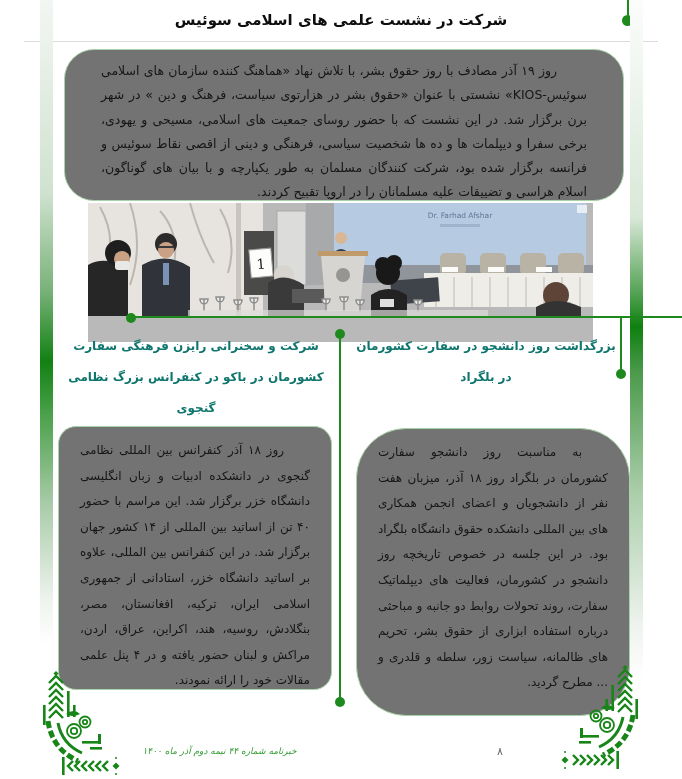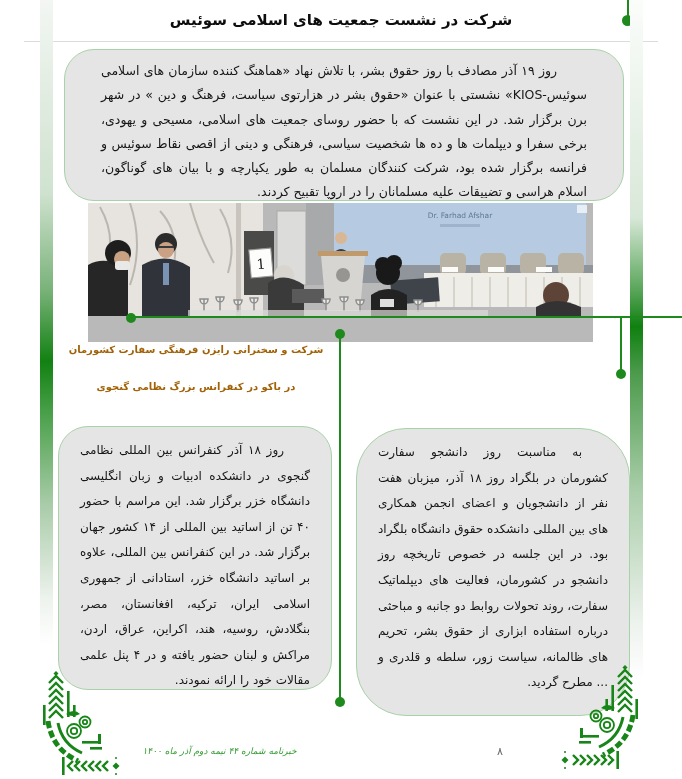--- a/index.html
+++ b/index.html
@@ -28,40 +28,40 @@
   .side-bar { position:absolute; width:13px; }
   .side-bar.left {
     left:40px; top:0; height:645px;
     background:linear-gradient(to bottom,#f3f6f3 0%,#cfe2cf 30%,#79b279 45%,#128112 56%,#49a049 64%,#a8cba8 78%,#eef3ee 93%,rgba(255,255,255,0) 100%);
   }
   .side-bar.right {
     left:630px; top:0; height:680px;
     background:linear-gradient(to bottom,#fbfdfb 0%,#d8e8d8 32%,#55a355 43%,#0f800f 48%,#4d9b4d 55%,#a9cda9 72%,#eef3ee 92%,rgba(255,255,255,0) 100%);
   }
   
-  .round-box { position:absolute; border:1px solid #a8d2a8; background:#e5e5e5; }
+  .round-box { position:absolute; border:1px solid #a8d2a8; background:#737373; }
   .box-top   { top:49px;  left:64px;  width:560px; height:152px; border-radius:30px; }
   .box-right { top:428px; left:356px; width:274px; height:288px; border-radius:50px; }
-  .box-left  { top:426px; left:58px;  width:274px; height:264px; border-radius:30px; }
+  .box-left  { top:426px; left:58px;  width:274px; height:264px; border-radius:18px; }
   .box-top p {
     margin:9px 36px; font-size:12.5px; line-height:24.3px; color:#161616;
     text-align:justify; text-indent:30px; direction:rtl;
   }
   .box-right p, .box-left p {
     margin:11px 21px; font-size:12px; line-height:25.6px; color:#161616;
     text-align:justify; text-indent:26px; direction:rtl;
   }
   
   .hline-photo   { position:absolute; top:316px; left:130px; width:552px; height:2px; background:#1e8a1e; }
   .vline-center  { position:absolute; top:334px; left:339px; width:2px;  height:366px; background:#1e8a1e; }
   .vline-rightcol{ position:absolute; top:317px; left:620px; width:2px;  height:56px;  background:#1e8a1e; }
   
   .col-heading {
-    position:absolute; font-size:10px; font-weight:bold; color:#a16207;
-    line-height:37px; text-align:center; direction:rtl;
+    position:absolute; font-size:12px; font-weight:bold; color:#0f766e;
+    line-height:31px; text-align:center; direction:rtl;
   }
   .heading-right { top:331px; left:354px; width:264px; }
   .heading-left  { top:331px; left:64px;  width:264px; }
   
   .photo-frame { position:absolute; top:203px; left:88px; width:505px; height:139px; overflow:hidden; background:#b9b9b9; }
   
   .ornament { position:absolute; width:105px; height:108px; }
   .ornament.left  { left:18px;  top:671px; }
   .ornament.right { left:558px; top:665px; transform:scaleX(-1); }
   
@@ -72,21 +72,21 @@
   .footer-page-number {
     position:absolute; top:745px; left:490px; width:20px;
     font-size:11px; color:#6b6b6b; text-align:center;
   }
 </style>
 </head>
 <body>
 
 <div class="page">
 
-  <div class="page-title">شرکت در نشست جمعیت های اسلامی سوئیس</div>
+  <div class="page-title">شرکت در نشست علمی های اسلامی سوئیس</div>
   <div class="title-divider"></div>
   <div class="top-line"></div>
   <div class="dot dot-top"></div>
 
   <div class="side-bar left"></div>
   <div class="side-bar right"></div>
 
   <div class="round-box box-top">
     <p>روز ۱۹ آذر مصادف با روز حقوق بشر، با تلاش نهاد «هماهنگ کننده سازمان های اسلامی سوئیس-KIOS» نشستی با عنوان «حقوق بشر در هزارتوی سیاست، فرهنگ و دین » در شهر برن برگزار شد. در این نشست که با حضور روسای جمعیت های اسلامی، مسیحی و یهودی، برخی سفرا و دیپلمات ها و ده ها شخصیت سیاسی، فرهنگی و دینی از اقصی نقاط سوئیس و فرانسه برگزار شده بود، شرکت کنندگان مسلمان به طور یکپارچه و با بیان های گوناگون، اسلام هراسی و تضییقات علیه مسلمانان را در اروپا تقبیح کردند.</p>
   </div>
@@ -189,20 +189,21 @@
   </div>
 
   <div class="hline-photo"></div>
   <div class="dot dot-hline"></div>
   <div class="vline-center"></div>
   <div class="dot dot-mid-t"></div>
   <div class="dot dot-mid-b"></div>
   <div class="vline-rightcol"></div>
   <div class="dot dot-right"></div>
 
+  <div class="col-heading heading-right">بزرگداشت روز دانشجو در سفارت کشورمان در بلگراد</div>
   <div class="col-heading heading-left">شرکت و سخنرانی رایزن فرهنگی سفارت کشورمان در باکو در کنفرانس بزرگ نظامی گنجوی</div>
 
   <div class="round-box box-right">
     <p>به مناسبت روز دانشجو سفارت کشورمان در بلگراد روز ۱۸ آذر، میزبان هفت نفر از دانشجویان و اعضای انجمن همکاری های بین المللی دانشکده حقوق دانشگاه بلگراد بود. در این جلسه در خصوص تاریخچه روز دانشجو در کشورمان، فعالیت های دیپلماتیک سفارت، روند تحولات روابط دو جانبه و مباحثی درباره استفاده ابزاری از حقوق بشر، تحریم های ظالمانه، سیاست زور، سلطه و قلدری و ... مطرح گردید.</p>
   </div>
   <div class="round-box box-left">
     <p>روز ۱۸ آذر کنفرانس بین المللی نظامی گنجوی در دانشکده ادبیات و زبان انگلیسی دانشگاه خزر برگزار شد. این مراسم با حضور ۴۰ تن از اساتید بین المللی از ۱۴ کشور جهان برگزار شد. در این کنفرانس بین المللی، علاوه بر اساتید دانشگاه خزر، استادانی از جمهوری اسلامی ایران، ترکیه، افغانستان، مصر، بنگلادش، روسیه، هند، اکراین، عراق، اردن، مراکش و لبنان حضور یافته و در ۴ پنل علمی مقالات خود را ارائه نمودند.</p>
   </div>
 
   <div class="ornament left">

